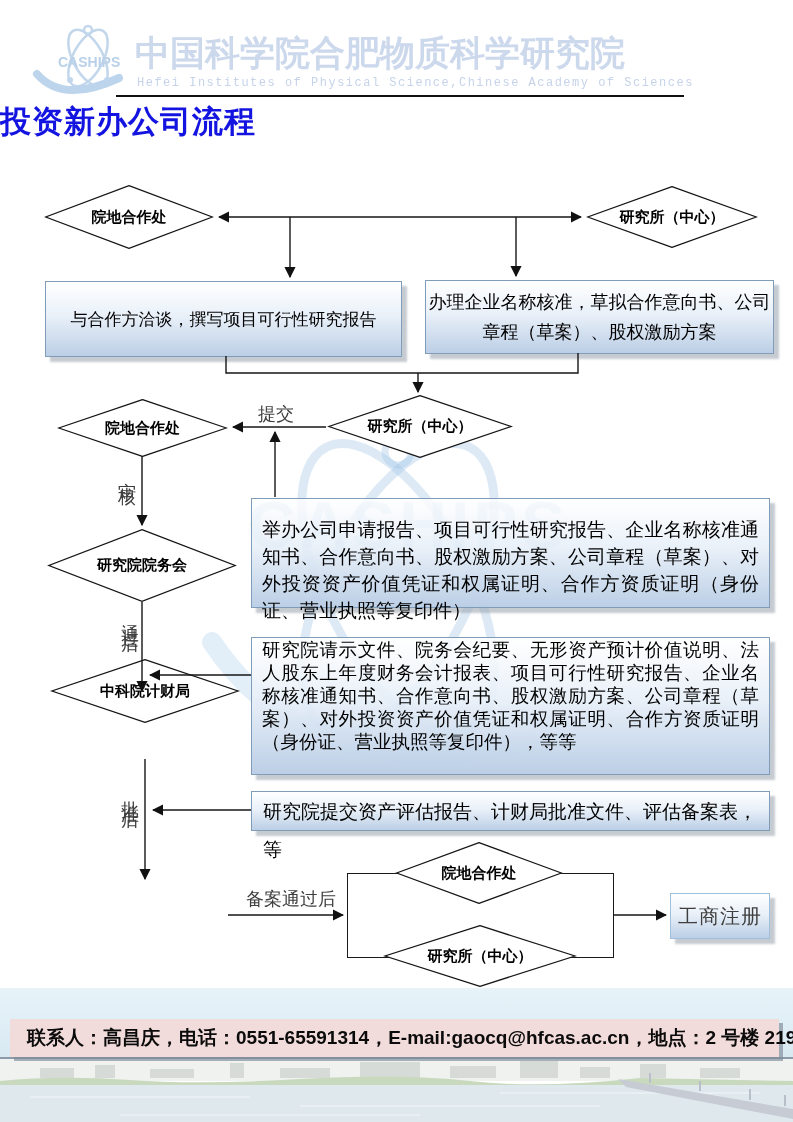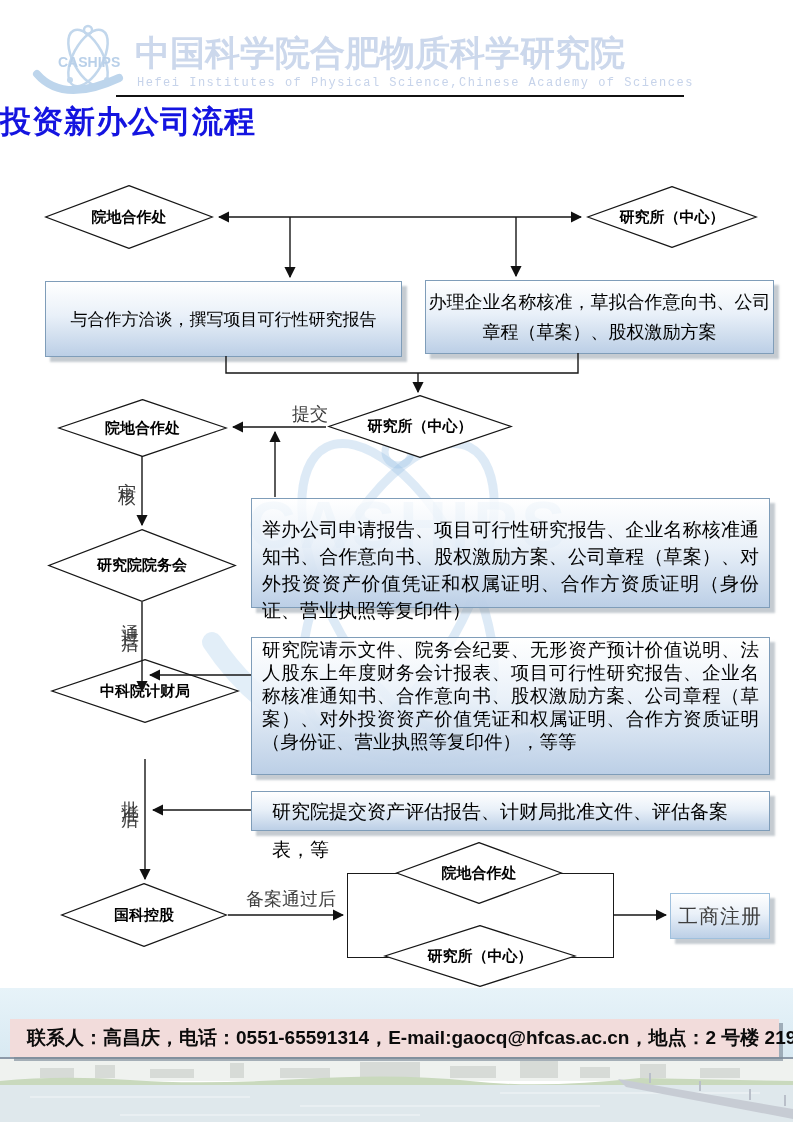--- a/index.html
+++ b/index.html
@@ -121,21 +121,21 @@
       <polygon points="50,1 99,50 50,99 1,50" fill="#fff" stroke="#161616" vector-effect="non-scaling-stroke" stroke-width="1.3"></polygon>
       </svg>
     <span class="dlabel">研究所（中心）</span>
   </div>
   <div class="diamond" style="left:57px;top:399px;width:171px;height:58px">
     <svg viewBox="0 0 100 100" preserveAspectRatio="none">
       <polygon points="50,1 99,50 50,99 1,50" fill="#fff" stroke="#161616" vector-effect="non-scaling-stroke" stroke-width="1.3"></polygon>
       </svg>
     <span class="dlabel">院地合作处</span>
   </div>
-  <div class="flabel" style="left:258px;top:402px;margin-left:34px;">提交</div>
+  <div class="flabel" style="left:258px;top:402px;">提交</div>
 
   <div class="flabel vert" style="left:115px;top:468px;font-size:18px;">审核</div>
   <div class="diamond" style="left:47px;top:529px;width:190px;height:73px">
     <svg viewBox="0 0 100 100" preserveAspectRatio="none">
       <polygon points="50,1 99,50 50,99 1,50" fill="#fff" stroke="#161616" vector-effect="non-scaling-stroke" stroke-width="1.3"></polygon>
       </svg>
     <span class="dlabel">研究院院务会</span>
   </div>
   <div class="flabel vert" style="left:118px;top:610px;font-size:18px;">通过后</div>
   <div class="diamond" style="left:50px;top:659px;width:190px;height:64px">
@@ -145,30 +145,24 @@
     <span class="dlabel">中科院计财局</span>
   </div>
   <div class="flabel vert" style="left:118px;top:786px;font-size:18px;">批准后</div>
 
   <div class="fbox just" style="left:251px;top:498px;width:519px;height:110px;font-size:19px;line-height:27px;padding:17px 10px;box-sizing:border-box;">
     <span>举办公司申请报告、项目可行性研究报告、企业名称核准通知书、合作意向书、股权激励方案、公司章程（草案）、对外投资资产价值凭证和权属证明、合作方资质证明（身份证、营业执照等复印件）</span>
   </div>
   <div class="fbox just" style="left:251px;top:637px;width:519px;height:138px;font-size:18.5px;line-height:23px;padding:0 10px;box-sizing:border-box;">
     <span>研究院请示文件、院务会纪要、无形资产预计价值说明、法人股东上年度财务会计报表、项目可行性研究报告、企业名称核准通知书、合作意向书、股权激励方案、公司章程（草案）、对外投资资产价值凭证和权属证明、合作方资质证明（身份证、营业执照等复印件），等等</span>
   </div>
-  <div class="fbox" style="left:251px;top:791px;width:519px;height:40px;font-size:19px;line-height:38px;padding:0 20px;box-sizing:border-box;">
+  <div class="fbox" style="left:251px;top:791px;width:519px;height:40px;font-size:19px;line-height:38px;padding:0 11px;box-sizing:border-box;">
     <span>研究院提交资产评估报告、计财局批准文件、评估备案表，等</span>
   </div>
 
-  <div class="diamond" style="left:60px;top:883px;width:168px;height:64px">
-    <svg viewBox="0 0 100 100" preserveAspectRatio="none">
-      <polygon points="50,1 99,50 50,99 1,50" fill="#fff" stroke="#161616" vector-effect="non-scaling-stroke" stroke-width="1.3"></polygon>
-      </svg>
-    <span class="dlabel">国科控股</span>
-  </div>
   <div class="flabel" style="left:246px;top:887px;">备案通过后</div>
 
   <div class="collector" style="left:347px;top:873px;width:265px;height:83px;"></div>
   <div class="diamond" style="left:395px;top:842px;width:168px;height:62px">
     <svg viewBox="0 0 100 100" preserveAspectRatio="none">
       <polygon points="50,1 99,50 50,99 1,50" fill="#fff" stroke="#161616" vector-effect="non-scaling-stroke" stroke-width="1.3"></polygon>
       </svg>
     <span class="dlabel">院地合作处</span>
   </div>
   <div class="diamond" style="left:383px;top:925px;width:194px;height:62px">

